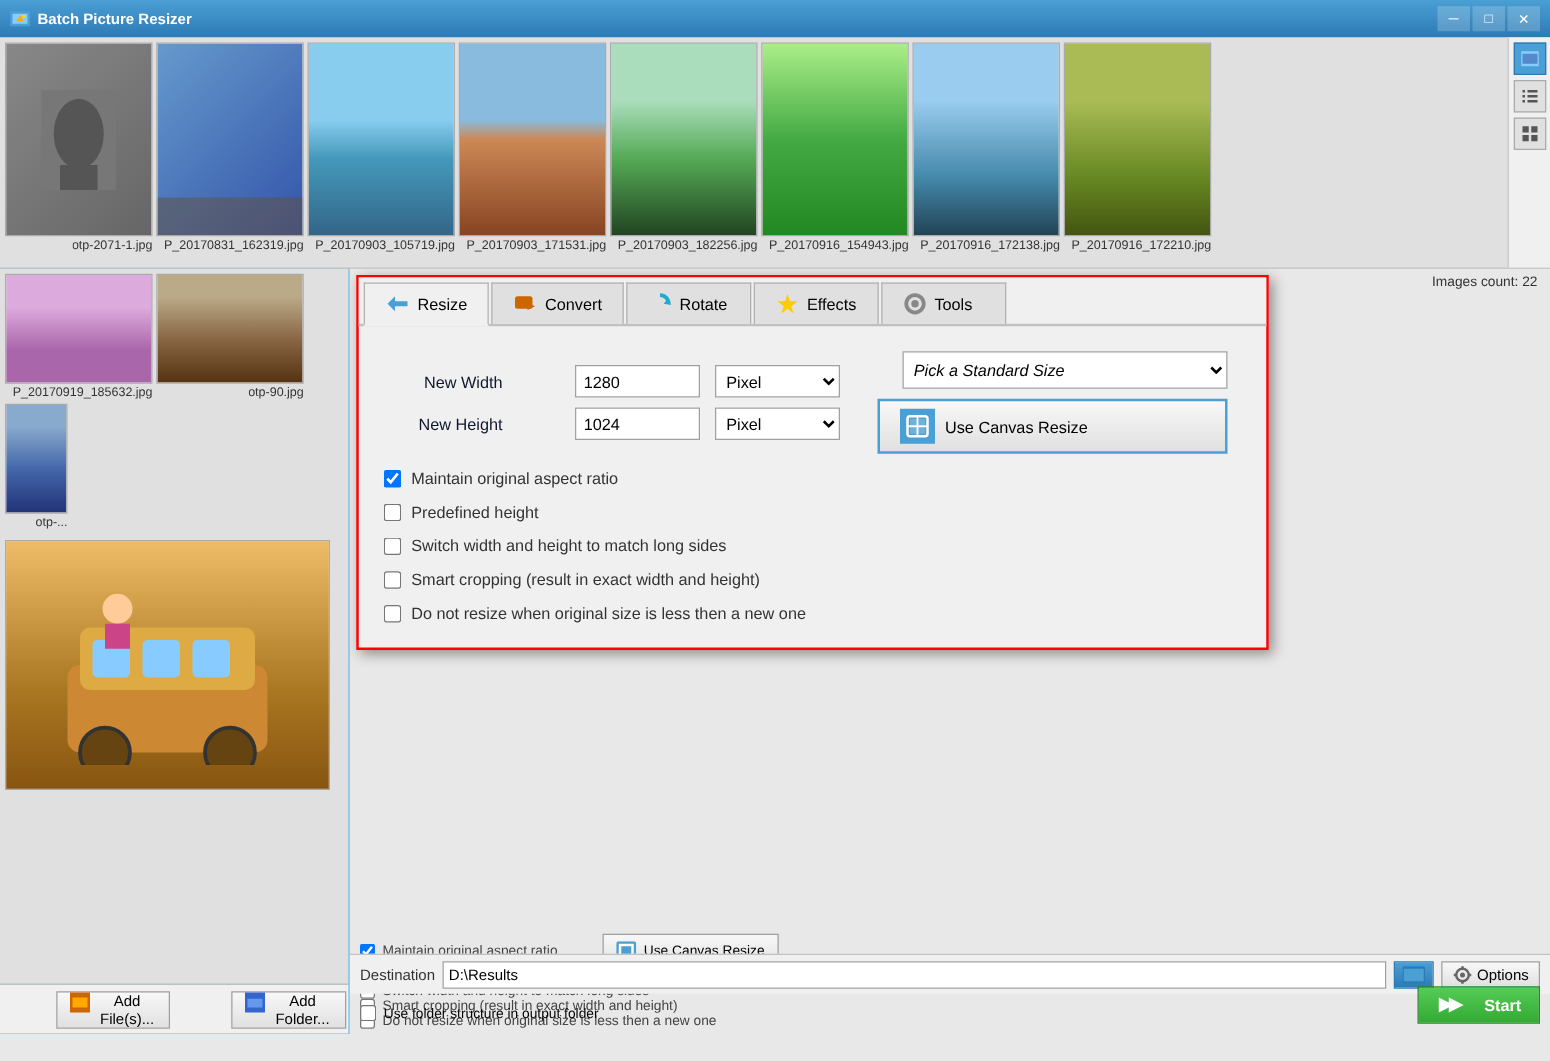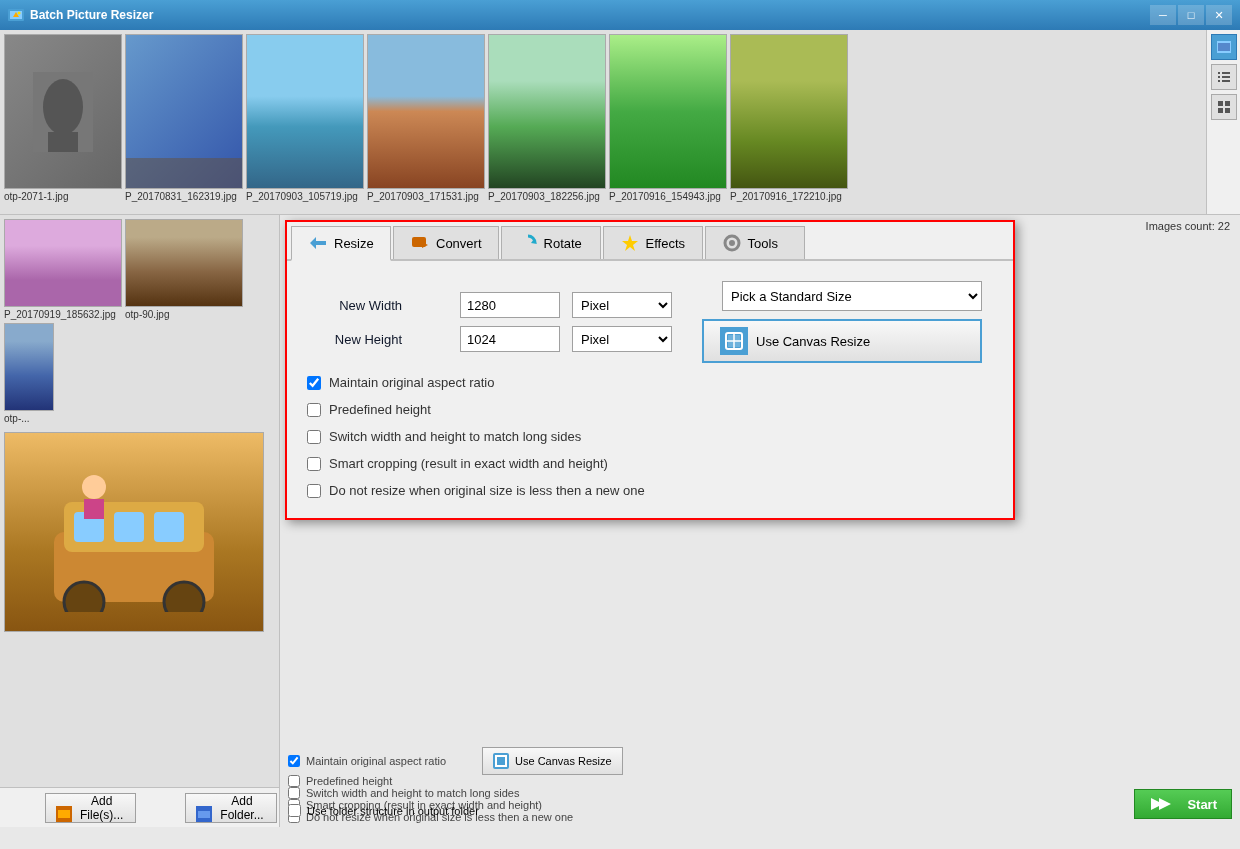--- a/index.html
+++ b/index.html
@@ -32,21 +32,21 @@
       align-items: center;
       border-bottom: 1px solid #d0d0d0;
       padding: 0 4px;
       font-size: 12px;
     }
     .menu-item { padding: 2px 8px; cursor: pointer; }
 
     .gallery-item {
       display: flex;
       flex-direction: column;
-      align-items: flex-start;
+      align-items: flex-end;
       flex-shrink: 0;
     }
 
     .gallery-thumb {
       background: #888;
       border: 1px solid #aaa;
       overflow: hidden;
       position: relative;
     }
 
@@ -113,21 +113,21 @@
       padding: 4px;
       gap: 8px;
     }
 
     .add-btn {
       height: 30px;
       background: linear-gradient(180deg, #f8f8f8, #e0e0e0);
       border: 1px solid #a0a0a0;
       cursor: pointer;
       display: flex;
-      align-items: flex-end;
+      align-items: flex-start;
       padding: 0 10px;
       gap: 6px;
       font-size: 12px;
       margin-left: 41px;
     }
 
     .add-btn-icon {
       width: 20px; height: 16px;
       background: #cc6600;
       display: flex; align-items: center; justify-content: center;
@@ -242,20 +242,21 @@
     }
 
     .standard-size-select {
       height: 30px;
       border: 1px solid #a0a0a0;
       padding: 2px 4px;
       font-size: 13px;
       background: white;
       width: 260px;
       margin-left: 20px;
+      font-style: italic;
     }
 
     
     .checkbox-row {
       display: flex;
       align-items: center;
       gap: 8px;
       font-size: 13px;
       color: #333;
     }
@@ -413,20 +414,26 @@
           <div class="gallery-thumb" style="width:118px; height:155px;">
             <div style="width:100%;height:100%;background:linear-gradient(180deg,#aaddbb 30%,#55aa55 60%,#224422 100%)"></div>
           </div>
           <div class="gallery-label">P_20170903_182256.jpg</div>
         </div>
         <div class="gallery-item">
           <div class="gallery-thumb" style="width:118px; height:155px; background:#44aa44;">
             <div style="width:100%;height:100%;background:linear-gradient(180deg,#aaee88 0%,#44aa44 50%,#228822 100%)"></div>
           </div>
           <div class="gallery-label">P_20170916_154943.jpg</div>
+        </div>
+        <div class="gallery-item">
+          <div class="gallery-thumb" style="width:118px; height:155px; background:#5599aa;">
+            <div style="width:100%;height:100%;background:linear-gradient(180deg,#99ccee 30%,#4488aa 70%,#224455 100%)"></div>
+          </div>
+          <div class="gallery-label">P_20170916_172138.jpg</div>
         </div>
         <div class="gallery-item">
           <div class="gallery-thumb thumb-olive" style="width:118px; height:155px;">
             <div style="width:100%;height:100%;background:linear-gradient(180deg,#aabb55 30%,#668822 70%,#445511 100%)"></div>
           </div>
           <div class="gallery-label">P_20170916_172210.jpg</div>
         </div>
       </div>
 
       <div class="sidebar" style="position:absolute;right:0;top:0;bottom:0;">
@@ -678,20 +685,41 @@
               <input type="checkbox" style="">
               <span>Smart cropping (result in exact width and height)</span>
             </div>
             <div class="checkbox-row">
               <input type="checkbox" style="">
               <span>Do not resize when original size is less then a new one</span>
             </div>
           </div>
         </div>
 
+        <div style="position:absolute; bottom:32px; left:0; right:0; background:#f0f0f0; border-top:1px solid #c0c0c0; height:32px; display:flex; align-items:center; padding:0 8px; gap:6px;">
+          <span style="font-size:12px; color:#333;">Destination</span>
+          <input type="text" style="flex: 1 1 0%; height: 22px; border: 1px solid rgb(160, 160, 160); padding: 0px 4px; font-size: 12px;" value="D:\Results">
+          <button style="width:32px; height:22px; background:linear-gradient(180deg,#4a9fd4,#2d7ab5); border:1px solid #2d7ab5; cursor:pointer; display:flex; align-items:center; justify-content:center;">
+            <svg width="18" height="14" viewBox="0 0 18 14">
+                <rect width="18" height="14" fill="#2d7ab5" rx="1"></rect>
+                <rect x="1" y="2" width="16" height="10" fill="#4a9fd4"></rect>
+              </svg>
+          </button>
+          <button style="height:22px; background:linear-gradient(180deg,#f8f8f8,#e0e0e0); border:1px solid #a0a0a0; cursor:pointer; display:flex; align-items:center; padding:0 8px; gap:4px; font-size:12px;">
+            <svg width="16" height="16" viewBox="0 0 16 16">
+              <circle cx="8" cy="8" r="5" fill="none" stroke="#666" stroke-width="2"></circle>
+              <circle cx="8" cy="8" r="2" fill="#666"></circle>
+              <line x1="8" y1="1" x2="8" y2="3" stroke="#666" stroke-width="2"></line>
+              <line x1="8" y1="13" x2="8" y2="15" stroke="#666" stroke-width="2"></line>
+              <line x1="1" y1="8" x2="3" y2="8" stroke="#666" stroke-width="2"></line>
+              <line x1="13" y1="8" x2="15" y2="8" stroke="#666" stroke-width="2"></line>
+            </svg>
+            <span>Options</span>
+          </button>
+        </div>
 
         <div style="position:absolute; bottom:10px; left:8px; display:flex; align-items:center; gap:6px; font-size:11px;">
           <input type="checkbox" style="">
           <span>Use folder structure in output folder</span>
         </div>
 
         <div style="position:absolute; bottom:8px; right:8px;">
           <button class="start-button" style="height:30px; background:linear-gradient(180deg,#55cc55,#33aa33); border:1px solid #228822; cursor:pointer; display:flex; align-items:center; padding:0 14px; gap:16px; font-size:13px; font-weight:bold; color:white;">
             <svg width="22" height="16" viewBox="0 0 22 16">
               <polygon points="2,2 14,8 2,14" fill="white"></polygon>

